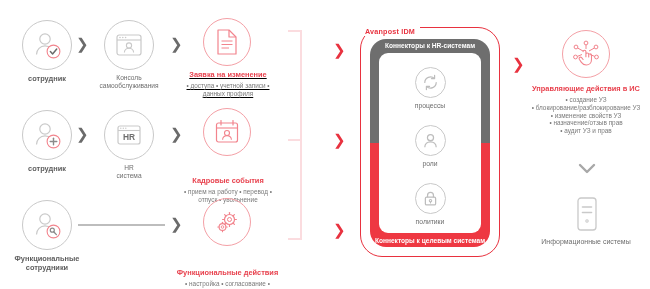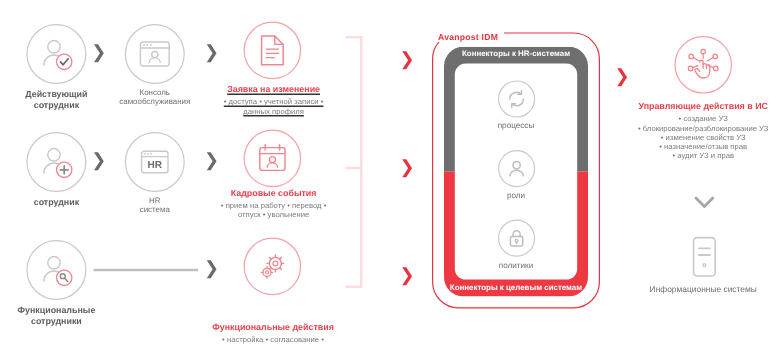--- a/index.html
+++ b/index.html
@@ -54,21 +54,20 @@
 
   <div class="abs circ circ-gray" style="left:22px;top:20px;width:50px;height:50px;">
     <svg width="34" height="34" viewBox="0 0 34 34">
       <circle cx="15" cy="11" r="5.2" fill="none" stroke="#c9c9c9" stroke-width="1.2"></circle>
       <path d="M6.5 26.5c0-5 3.9-8.6 8.5-8.6s8.5 3.6 8.5 8.6" fill="none" stroke="#c9c9c9" stroke-width="1.2"></path>
       <circle cx="23.5" cy="23.5" r="6.4" fill="#fff" stroke="#f2848d" stroke-width="1.1"></circle>
       <path d="M20.4 23.6l2.2 2.4 4.1-5" fill="none" stroke="#6b6b6b" stroke-width="1.5" stroke-linecap="round" stroke-linejoin="round"></path>
     </svg>
   </div>
   <div class="cap" style="left:2px;top:74px;width:90px;">
-    <div class="cap-title-gray">Действующий</div>
     <div class="cap-title-gray">сотрудник</div>
   </div>
 
   <div class="chev chev-gray" style="left:76px;top:36px;font-size:15px;">❯</div>
 
   <div class="abs circ circ-gray" style="left:104px;top:20px;width:50px;height:50px;">
     <svg width="30" height="30" viewBox="0 0 30 30">
       <rect x="3" y="5" width="24" height="20" rx="2.2" fill="none" stroke="#c9c9c9" stroke-width="1.2"></rect>
       <line x1="3" y1="10" x2="27" y2="10" stroke="#c9c9c9" stroke-width="1.1"></line>
       <circle cx="6" cy="7.5" r="0.8" fill="#c9c9c9"></circle>
@@ -135,21 +134,21 @@
   <div class="abs circ circ-red" style="left:203px;top:108px;width:48px;height:48px;">
     <svg width="28" height="28" viewBox="0 0 28 28">
       <rect x="3.5" y="5" width="21" height="19" rx="2" fill="none" stroke="#f2848d" stroke-width="1.2"></rect>
       <line x1="3.5" y1="10" x2="24.5" y2="10" stroke="#f2848d" stroke-width="1.1"></line>
       <line x1="8" y1="2.6" x2="8" y2="7" stroke="#f2848d" stroke-width="1.2" stroke-linecap="round"></line>
       <line x1="20" y1="2.6" x2="20" y2="7" stroke="#f2848d" stroke-width="1.2" stroke-linecap="round"></line>
       <circle cx="14" cy="15" r="2.5" fill="none" stroke="#f2848d" stroke-width="1.1"></circle>
       <path d="M9.6 21.8c0-2.5 2-4.2 4.4-4.2s4.4 1.7 4.4 4.2" fill="none" stroke="#f2848d" stroke-width="1.1"></path>
     </svg>
   </div>
-  <div class="cap" style="left:168px;top:156px;width:120px;">
+  <div class="cap" style="left:168px;top:176px;width:120px;">
     <div class="cap-title-red">Кадровые события</div>
     <div class="cap-sub-red" style="margin-top:3px;">• прием на работу • перевод •</div>
     <div class="cap-sub-red">отпуск • увольнение</div>
   </div>
 
   <div class="abs circ circ-gray" style="left:22px;top:200px;width:50px;height:50px;">
     <svg width="34" height="34" viewBox="0 0 34 34">
       <circle cx="15" cy="11" r="5.2" fill="none" stroke="#c9c9c9" stroke-width="1.2"></circle>
       <path d="M6.5 26.5c0-5 3.9-8.6 8.5-8.6s8.5 3.6 8.5 8.6" fill="none" stroke="#c9c9c9" stroke-width="1.2"></path>
       <circle cx="23.5" cy="23.5" r="6.4" fill="#fff" stroke="#f2848d" stroke-width="1.1"></circle>

